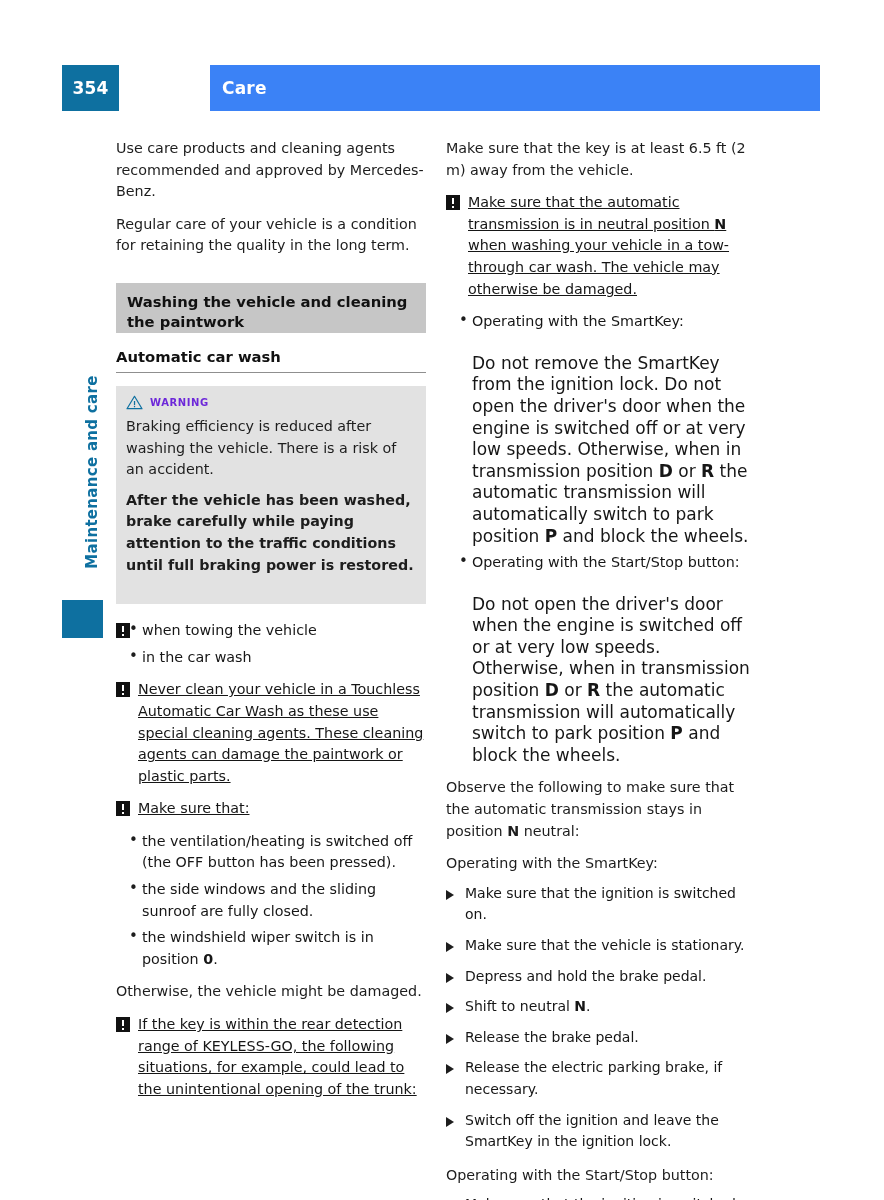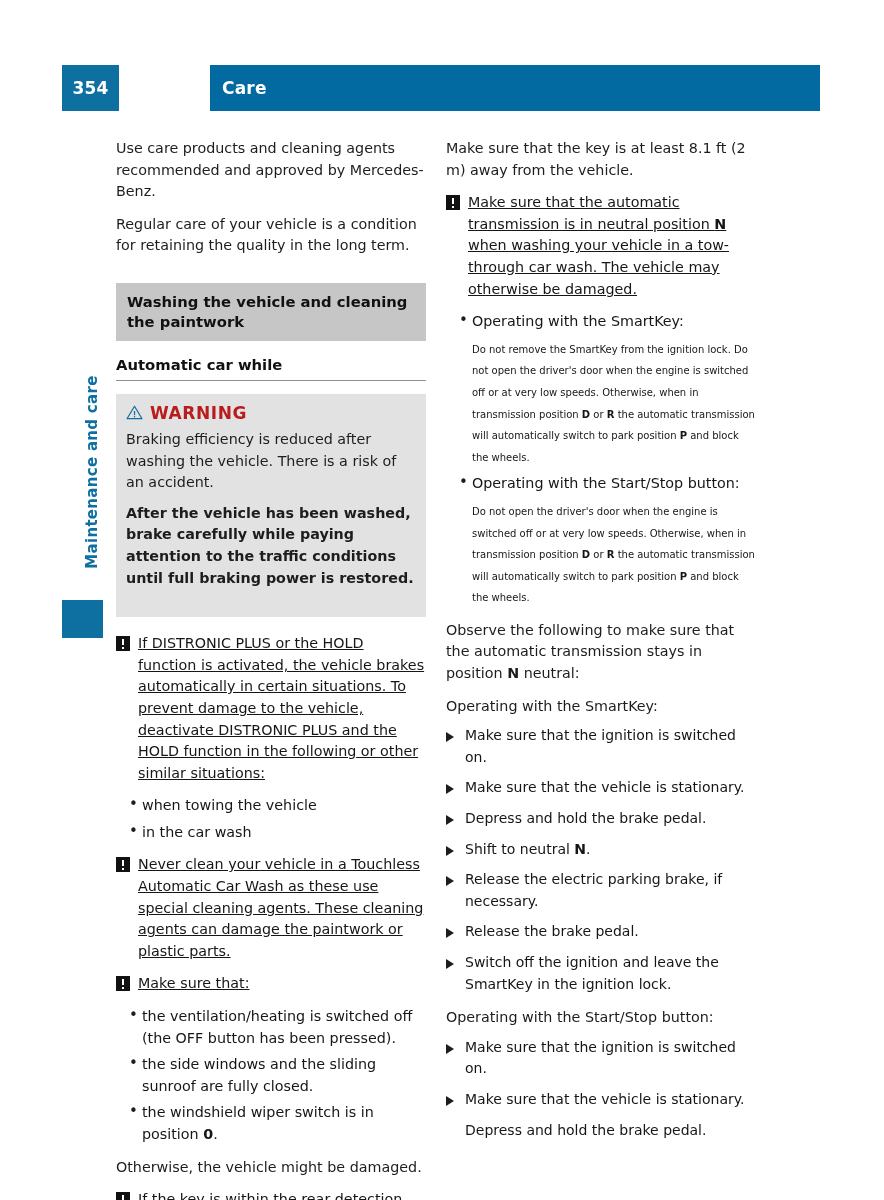--- a/index.html
+++ b/index.html
@@ -48,21 +48,21 @@
     letter-spacing: 0.2px;
   }
   .header-gap {
     width: 3px;
     height: 46px;
     background: #ffffff;
   }
   .header-title-bar {
     flex: 1;
     height: 46px;
-    background: #0369a1;
+    background: #3b82f6;
     display: flex;
     align-items: center;
     padding-left: 12px;
     box-sizing: border-box;
   }
   .header-title {
     color: #ffffff;
     font-size: 17px;
     font-weight: bold;
     letter-spacing: 0.2px;
@@ -114,21 +114,21 @@
     line-height: 21.6px;
     color: #1d1d1d;
   }
   .para { margin-bottom: 11px; }
 
   b, .b { font-weight: bold; }
 
   
   .section-box {
     background: #c6c6c6;
-    padding: 9px 11px 9px 11px;
+    padding: 9px 11px 1px 11px;
     margin-top: 26px;
     margin-bottom: 15px;
     font-size: 14.8px;
     line-height: 20px;
     font-weight: bold;
     color: #111111;
   }
 
   
   .sub-heading {
@@ -146,23 +146,23 @@
     padding: 9px 12px 12px 10px;
     margin-bottom: 16px;
   }
   .warning-head {
     display: flex;
     align-items: center;
     gap: 7px;
     margin-bottom: 6px;
   }
   .warning-title {
-    color: #b91c1c;
-    font-weight: bold;
-    font-size: 17px;
+    color: #6d28d9;
+    font-weight: bold;
+    font-size: 10px;
     letter-spacing: 0.6px;
   }
   .warn-tri { display: block; }
   .warning-box p { margin: 0 0 9px 0; }
   .warning-box p:last-child { margin-bottom: 16px; font-weight: bold; }
 
   
   .note {
     position: relative;
     padding-left: 22px;
@@ -212,22 +212,22 @@
   }
   .dot-item::before {
     content: "\2022";
     position: absolute;
     left: 13px;
     top: -1px;
     font-size: 15px;
     color: #1d1d1d;
   }
   .dot-item-body {
-    margin-top: 6px;
-    font-size: 10px;
+    margin-top: 20px;
+    font-size: 17px;
     line-height: 21.6px;
   }
 
   
   .step-list { margin: 4px 0 12px 0; }
   .step-item {
     position: relative;
     padding-left: 19px;
     margin-bottom: 9px;
     font-size: 14px;
@@ -263,40 +263,39 @@
 
   <div class="columns">
 
     <div class="col col-left">
 
       <p class="para">Use care products and cleaning agents recommended and approved by Mercedes-Benz.</p>
       <p class="para">Regular care of your vehicle is a condition for retaining the quality in the long term.</p>
 
       <div class="section-box">Washing the vehicle and cleaning the paintwork</div>
 
-      <div class="sub-heading">Automatic car while</div>
+      <div class="sub-heading">Automatic car wash</div>
 
       <div class="warning-box">
         <div class="warning-head">
           <span>
             <svg class="warn-tri" width="17" height="15" viewBox="0 0 17 15" aria-hidden="true">
               <path d="M8.5 1.3 L16 13.7 L1 13.7 Z" fill="none" stroke="#0e70a0" stroke-width="1.2" stroke-linejoin="round"></path>
               <rect x="7.9" y="6" width="1.25" height="4.2" fill="#0e70a0"></rect>
               <rect x="7.9" y="11" width="1.25" height="1.25" fill="#0e70a0"></rect>
             </svg>
           </span>
           <span class="warning-title">WARNING</span>
         </div>
         <p>Braking efficiency is reduced after washing the vehicle. There is a risk of an accident.</p>
         <p>After the vehicle has been washed, brake carefully while paying attention to the traffic conditions until full braking power is restored.</p>
       </div>
 
       <div class="note">
         <span class="note-icon"></span>
-        <span class="note-text">If DISTRONIC PLUS or the HOLD function is activated, the vehicle brakes automatically in certain situations. To prevent damage to the vehicle, deactivate DISTRONIC PLUS and the HOLD function in the following or other similar situations:</span>
       </div>
       <div class="dot-list">
         <div class="dot-item">when towing the vehicle</div>
         <div class="dot-item">in the car wash</div>
       </div>
 
       <div class="note">
         <span class="note-icon"></span>
         <span class="note-text">Never clean your vehicle in a Touchless Automatic Car Wash as these use special cleaning agents. These cleaning agents can damage the paintwork or plastic parts.</span>
       </div>
@@ -314,21 +313,21 @@
 
       <div class="note">
         <span class="note-icon"></span>
         <span class="note-text">If the key is within the rear detection range of KEYLESS-GO, the following situations, for example, could lead to the unintentional opening of the trunk:</span>
       </div>
 
     </div>
 
     <div class="col col-right">
 
-      <p class="para">Make sure that the key is at least 8.1 ft (2 m) away from the vehicle.</p>
+      <p class="para">Make sure that the key is at least 6.5 ft (2 m) away from the vehicle.</p>
 
       <div class="note">
         <span class="note-icon"></span>
         <span class="note-text"><span>Make sure that the automatic transmission is in neutral position </span><b>N</b><span> when washing your vehicle in a tow-through car wash. The vehicle may otherwise be damaged.</span></span>
       </div>
 
       <div class="dot-list">
         <div class="dot-item">
           <span>Operating with the SmartKey:</span>
           <div class="dot-item-body"><span>Do not remove the SmartKey from the ignition lock. Do not open the driver's door when the engine is switched off or at very low speeds. Otherwise, when in transmission position </span><b>D</b><span> or </span><b>R</b><span> the automatic transmission will automatically switch to park position </span><b>P</b><span> and block the wheels.</span></div>
@@ -340,22 +339,22 @@
       </div>
 
       <p class="para"><span>Observe the following to make sure that the automatic transmission stays in position </span><b>N</b><span> neutral:</span></p>
 
       <p class="lead-in">Operating with the SmartKey:</p>
       <div class="step-list">
         <div class="step-item"><span class="tri"></span><span>Make sure that the ignition is switched on.</span></div>
         <div class="step-item"><span class="tri"></span><span>Make sure that the vehicle is stationary.</span></div>
         <div class="step-item"><span class="tri"></span><span>Depress and hold the brake pedal.</span></div>
         <div class="step-item"><span class="tri"></span><span><span>Shift to neutral </span><b>N</b><span>.</span></span></div>
+        <div class="step-item"><span class="tri"></span><span>Release the brake pedal.</span></div>
         <div class="step-item"><span class="tri"></span><span>Release the electric parking brake, if necessary.</span></div>
-        <div class="step-item"><span class="tri"></span><span>Release the brake pedal.</span></div>
         <div class="step-item"><span class="tri"></span><span>Switch off the ignition and leave the SmartKey in the ignition lock.</span></div>
       </div>
 
       <p class="lead-in">Operating with the Start/Stop button:</p>
       <div class="step-list">
         <div class="step-item"><span class="tri"></span><span>Make sure that the ignition is switched on.</span></div>
         <div class="step-item"><span class="tri"></span><span>Make sure that the vehicle is stationary.</span></div>
         <div class="step-item"><span>Depress and hold the brake pedal.</span></div>
 
       </div>

